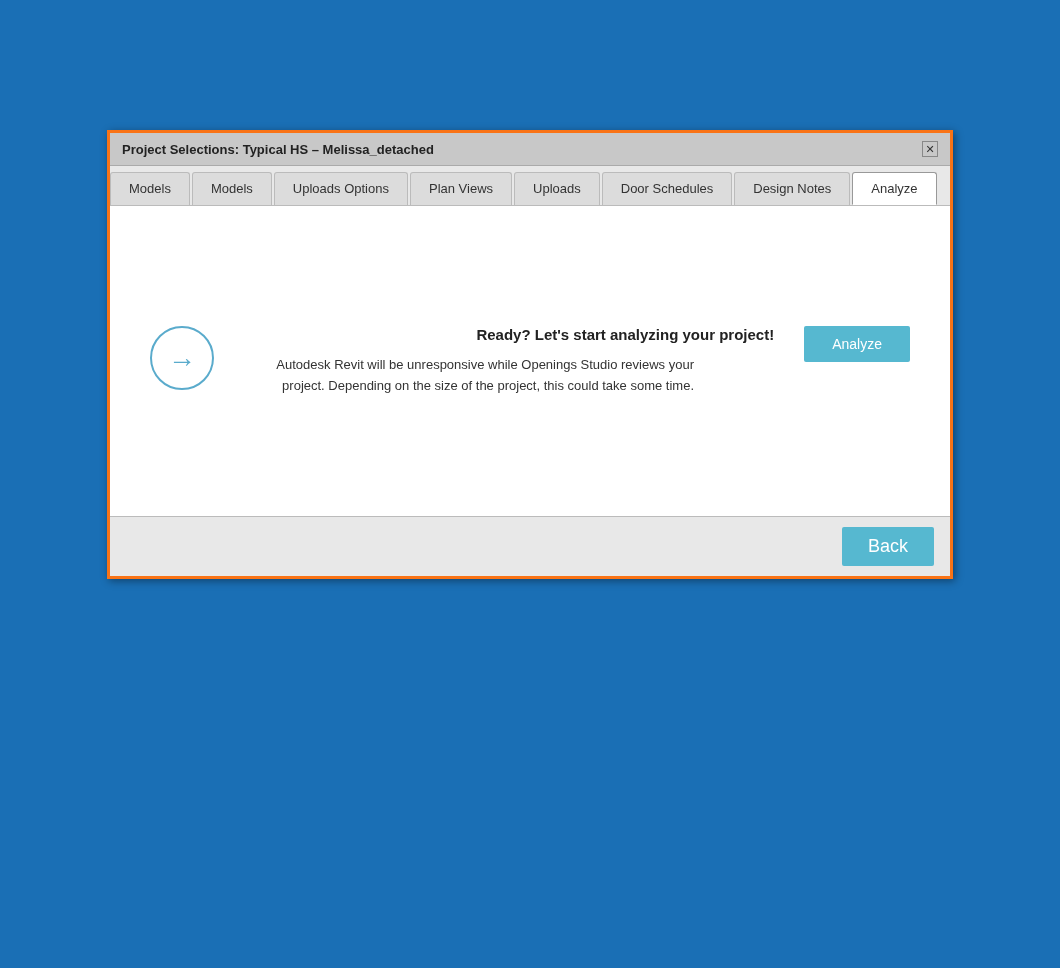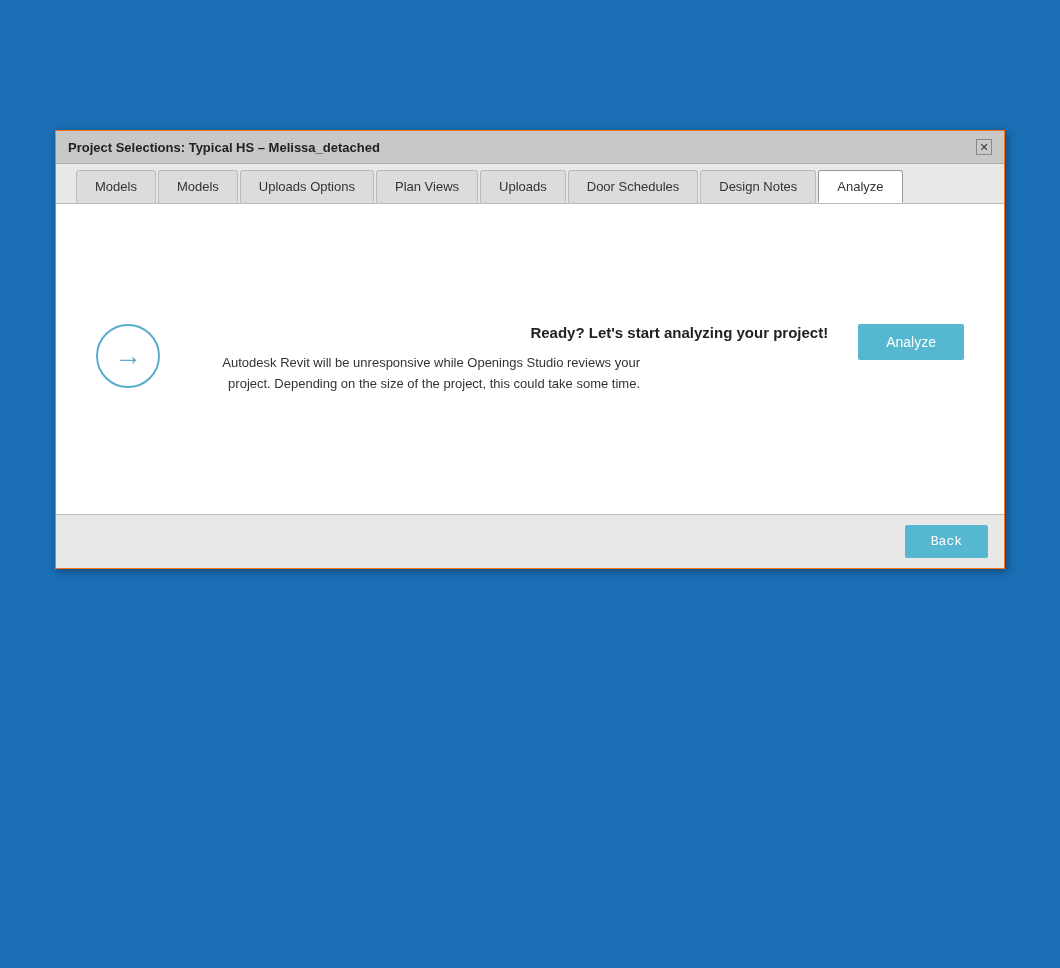--- a/index.html
+++ b/index.html
@@ -9,23 +9,23 @@
       height: 968px;
       background-color: #1a6fb5;
       display: flex;
       align-items: flex-start;
       justify-content: center;
       padding-top: 130px;
       font-family: Arial, sans-serif;
     }
 
     .dialog {
-      width: 950px;
+      width: 846px;
       background: #f0f0f0;
-      border: 1px solid #f97316;
+      border: 3px solid #f97316;
       box-shadow: 2px 2px 8px rgba(0,0,0,0.4);
     }
 
     .title-bar {
       background: #c8c8c8;
       padding: 8px 12px;
       display: flex;
       align-items: center;
       justify-content: space-between;
       border-bottom: 1px solid #aaa;
@@ -50,21 +50,21 @@
       align-items: center;
       justify-content: center;
       font-size: 11px;
       color: #333;
     }
 
     .tabs-bar {
       background: #e8e8e8;
       border-bottom: 1px solid #bbb;
       display: flex;
-      padding: 0 20px;
+      padding: 0 0;
       padding-top: 6px;
     }
 
     .tab {
       padding: 8px 18px;
       font-size: 13px;
       color: #333;
       border: 1px solid #bbb;
       border-bottom: none;
       background: #dcdcdc;
@@ -151,24 +151,23 @@
       padding: 10px 16px;
       display: flex;
       justify-content: flex-end;
     }
 
     .back-btn {
       background: #56b8d0;
       color: white;
       border: none;
       padding: 9px 26px;
-      font-size: 13px;
+      font-size: 18px;
       cursor: pointer;
       border-radius: 2px;
-      font-family: Liberation Mono, monospace;
     }
   </style>
 </head>
 <body>
 
 <div class="dialog">
 
   <div class="title-bar">
     <div class="title-text">
       <span>Project Selections: </span><span>Typical HS – Melissa_detached</span>

